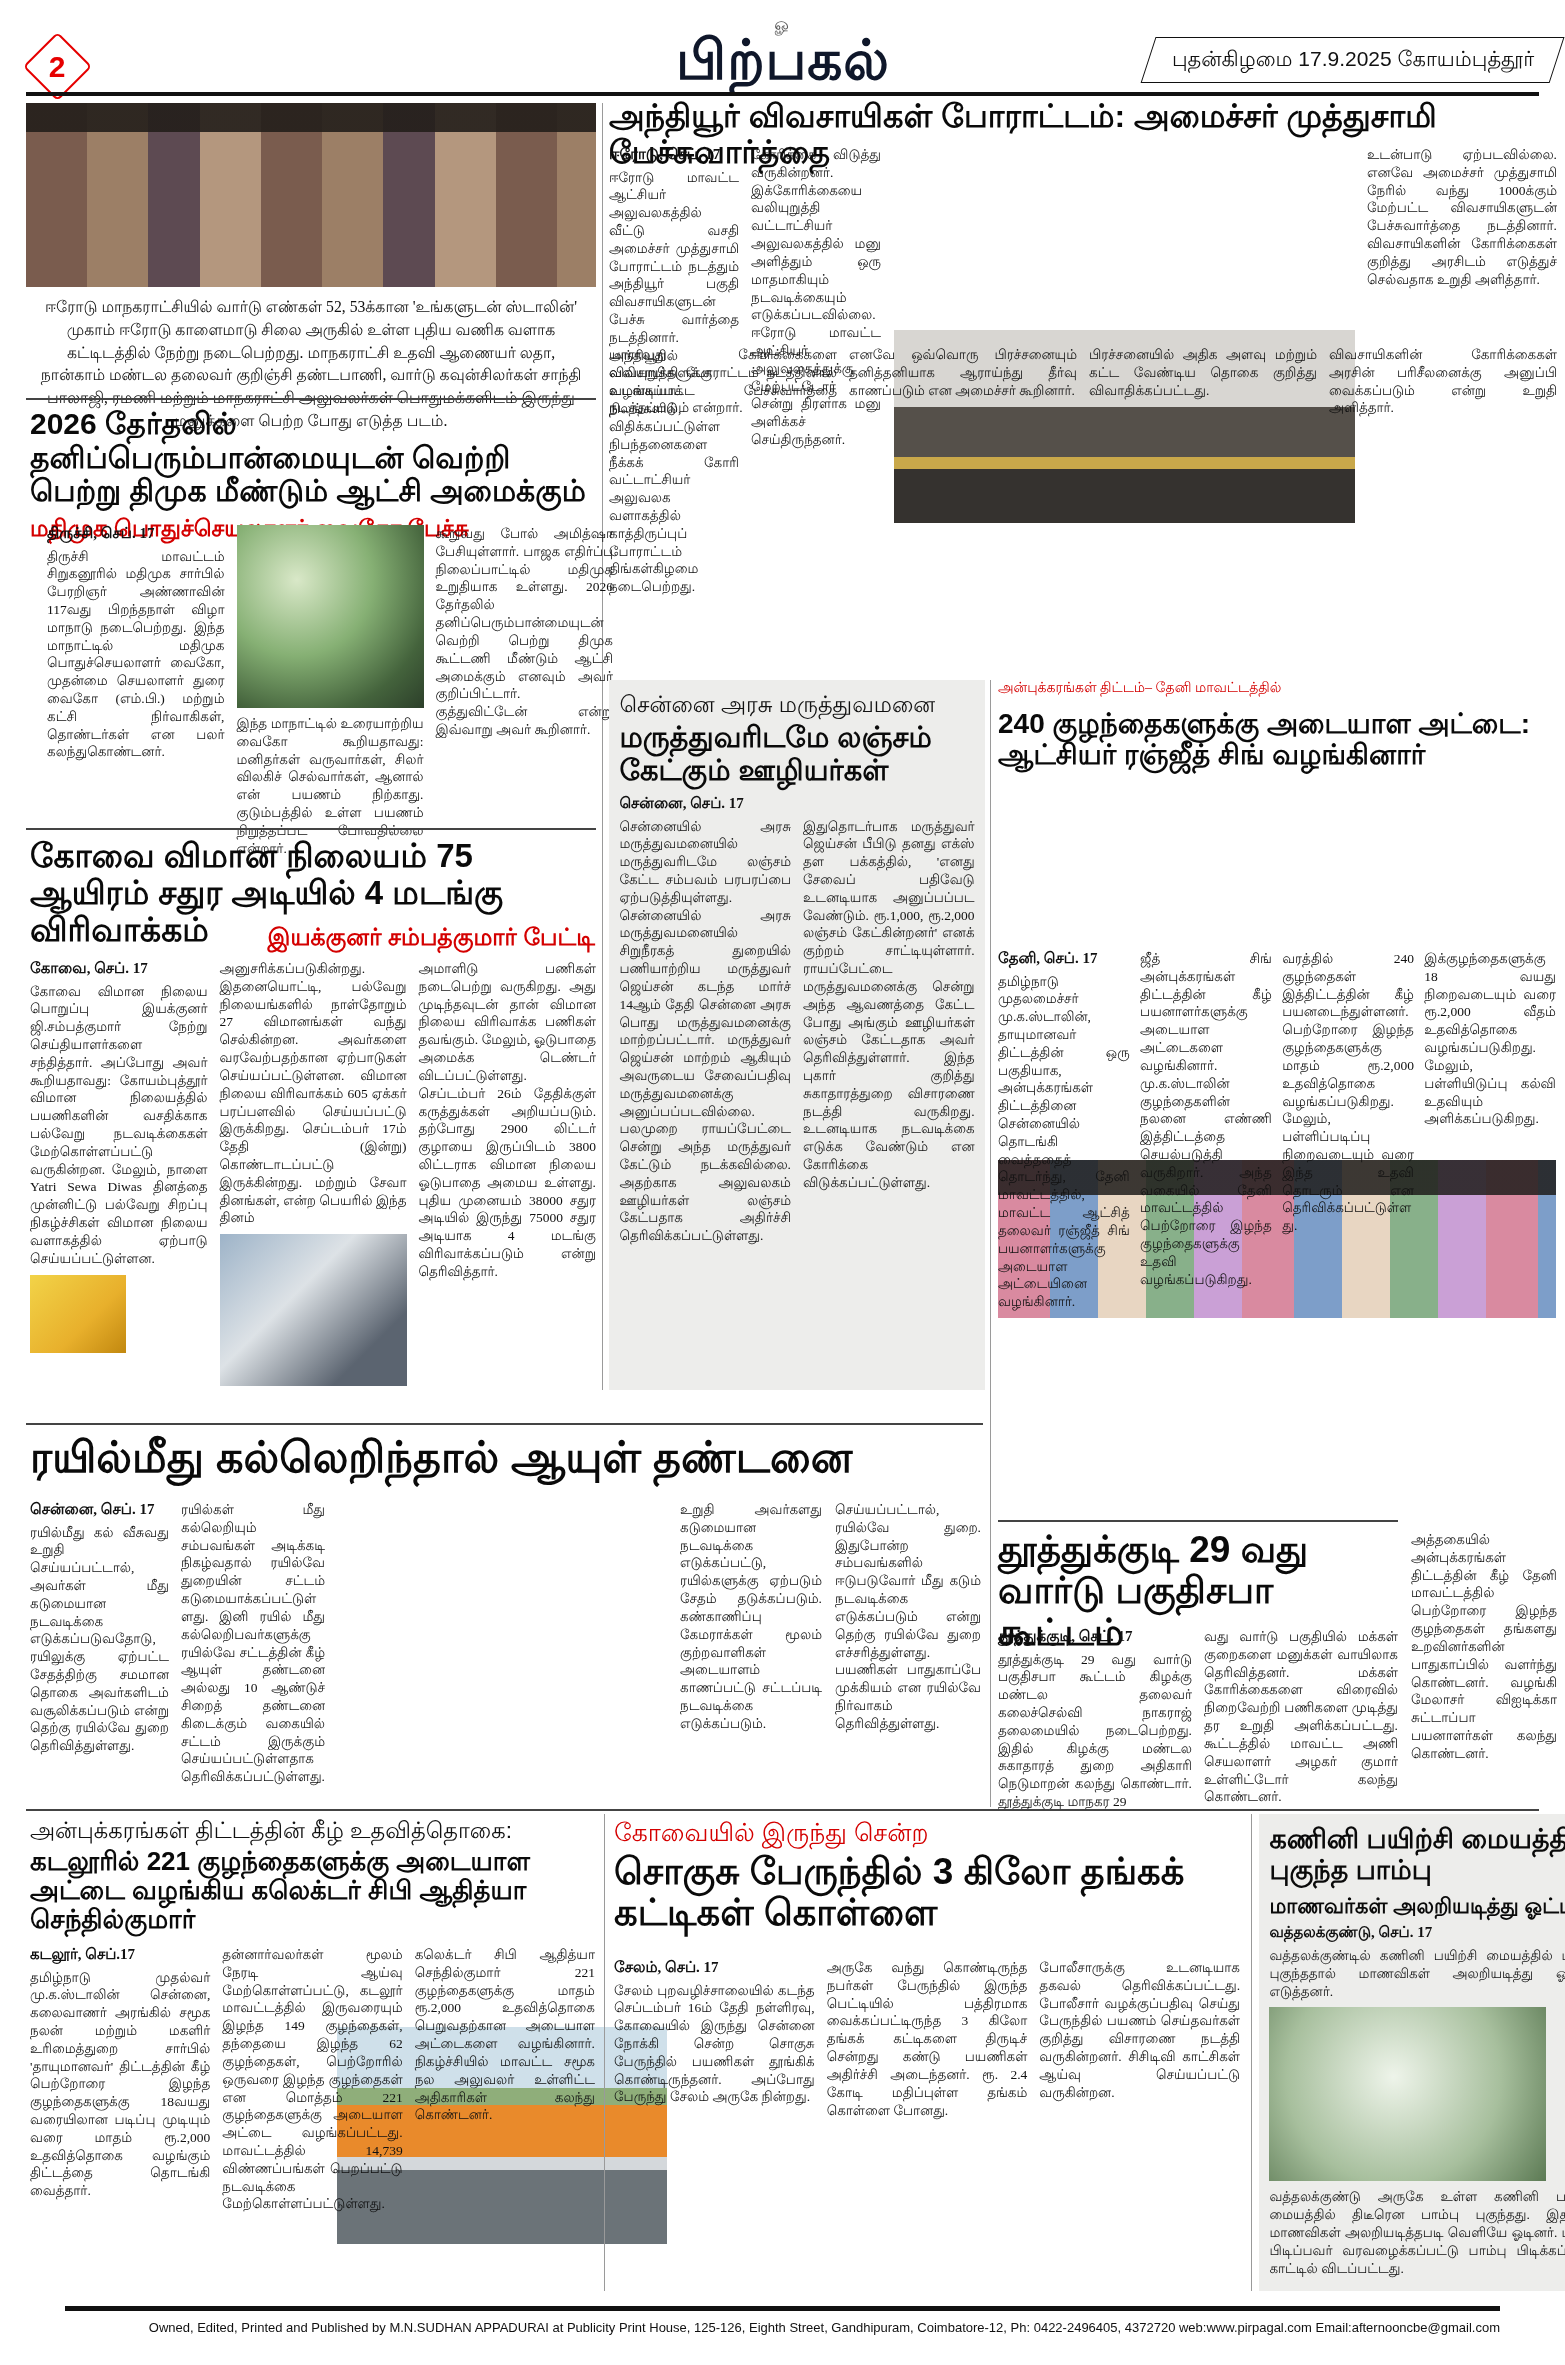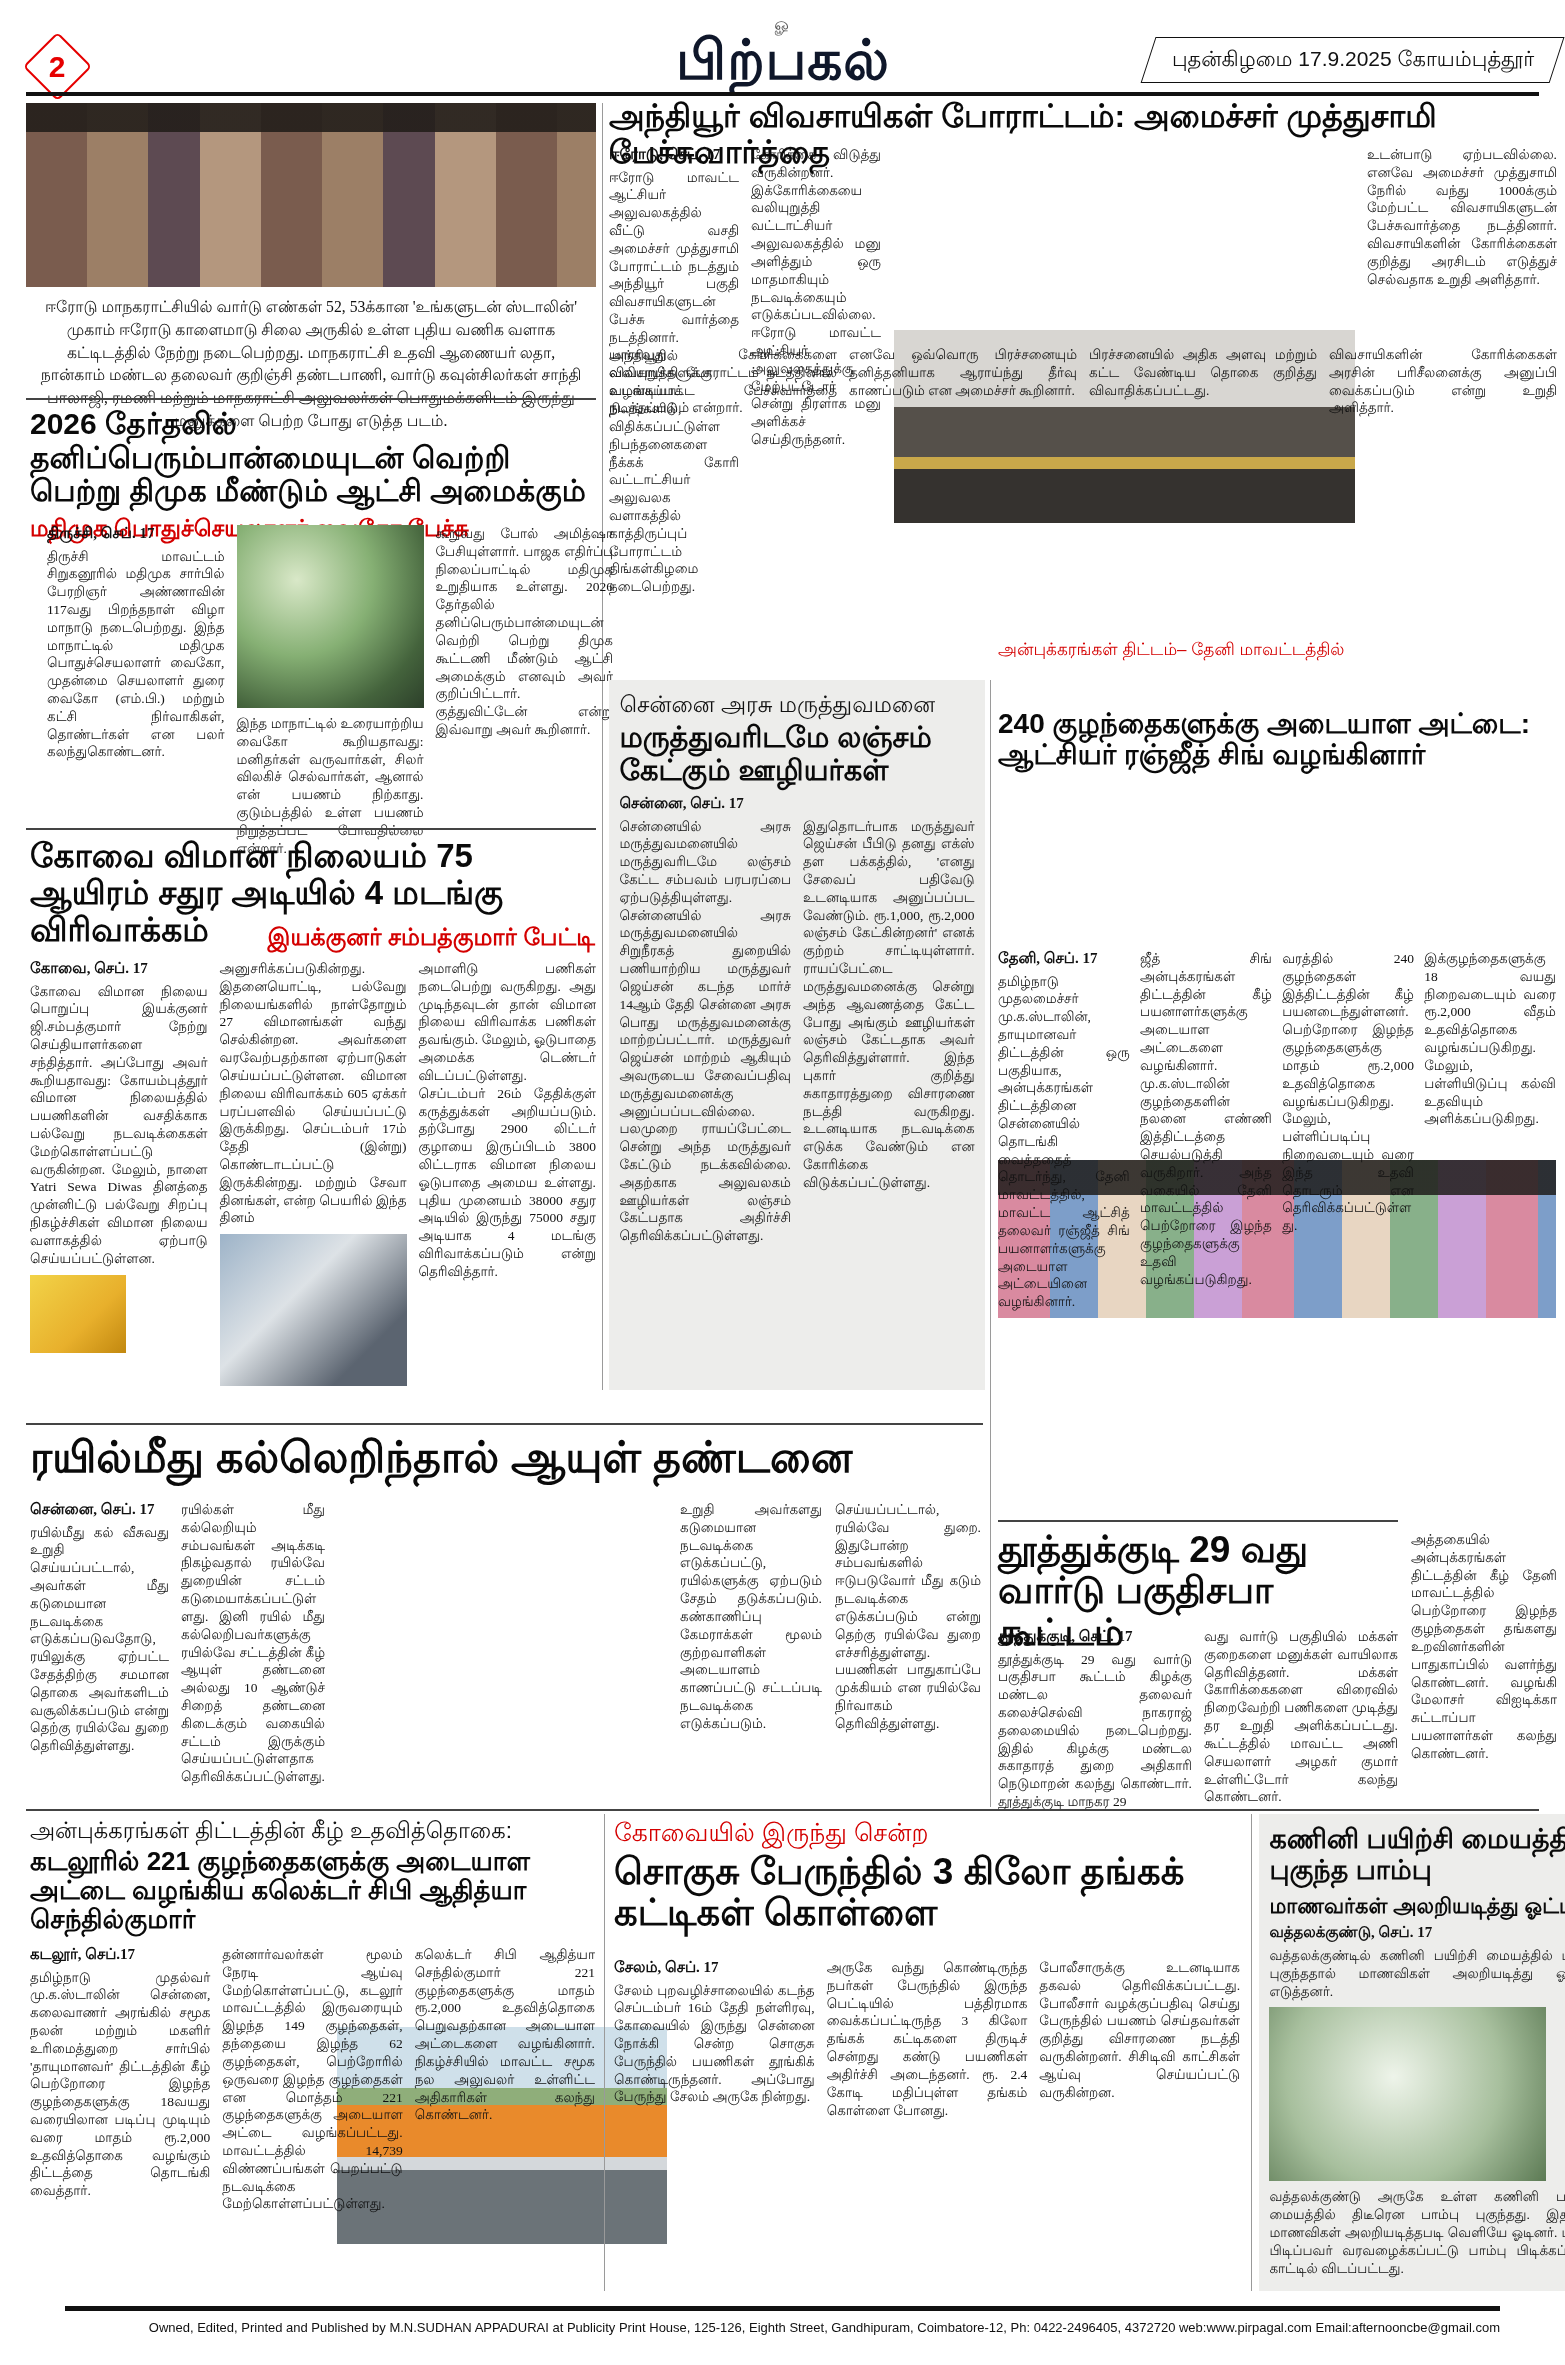--- a/index.html
+++ b/index.html
@@ -126,21 +126,21 @@
     <div class="headline" style="font-size:29px;margin:3.5px 0 8.7px 0;">மருத்துவரிடமே லஞ்சம் கேட்கும் ஊழியர்கள்</div>
     <div class="dateline">சென்னை, செப். 17</div>
     <div class="cols">
       <div class="c bodycol">சென்னையில் அரசு மருத்துவமனையில் மருத்துவரிடமே லஞ்சம் கேட்ட சம்பவம் பரபரப்பை ஏற்படுத்தியுள்ளது. சென்னையில் அரசு மருத்துவமனையில் சிறுநீரகத் துறையில் பணியாற்றிய மருத்துவர் ஜெய்சன் கடந்த மார்ச் 14ஆம் தேதி சென்னை அரசு பொது மருத்துவமனைக்கு மாற்றப்பட்டார். மருத்துவர் ஜெய்சன் மாற்றம் ஆகியும் அவருடைய சேவைப்பதிவு மருத்துவமனைக்கு அனுப்பப்படவில்லை. பலமுறை ராயப்பேட்டை சென்று அந்த மருத்துவர் கேட்டும் நடக்கவில்லை. அதற்காக அலுவலகம் ஊழியர்கள் லஞ்சம் கேட்பதாக அதிர்ச்சி தெரிவிக்கப்பட்டுள்ளது.</div>
       <div class="c bodycol">இதுதொடர்பாக மருத்துவர் ஜெய்சன் பீபிடு தனது எக்ஸ் தள பக்கத்தில், 'எனது சேவைப் பதிவேடு உடனடியாக அனுப்பப்பட வேண்டும். ரூ.1,000, ரூ.2,000 லஞ்சம் கேட்கின்றனர்' எனக் குற்றம் சாட்டியுள்ளார். ராயப்பேட்டை மருத்துவமனைக்கு சென்று அந்த ஆவணத்தை கேட்ட போது அங்கும் ஊழியர்கள் லஞ்சம் கேட்டதாக அவர் தெரிவித்துள்ளார். இந்த புகார் குறித்து சுகாதாரத்துறை விசாரணை நடத்தி வருகிறது. உடனடியாக நடவடிக்கை எடுக்க வேண்டும் என கோரிக்கை விடுக்கப்பட்டுள்ளது.</div>
     </div>
   </div>
 
   <div class="abs vline" style="left:990px;top:680px;height:1127px;"></div>
 
-  <div class="abs kicker red" style="left:998px;top:640px;width:557px;font-size:17px;">அன்புக்கரங்கள் திட்டம்– தேனி மாவட்டத்தில்</div>
+  <div class="abs kicker red" style="left:998px;top:680px;width:557px;font-size:14px;font-family:Liberation Serif, serif;">அன்புக்கரங்கள் திட்டம்– தேனி மாவட்டத்தில்</div>
   <div class="abs headline" style="left:998px;top:708px;width:561px;font-size:28px;">240 குழந்தைகளுக்கு அடையாள அட்டை: ஆட்சியர் ரஞ்ஜீத் சிங் வழங்கினார்</div>
   <div class="abs photo ph-theni" style="left:998px;top:783px;width:558px;height:158px;"></div>
   <div class="abs" style="left:998px;top:950px;width:558px;">
     <div class="cols" style="gap:10.4px;">
       <div class="c">
         <div class="dateline">தேனி, செப். 17</div>
         <div class="bodycol">தமிழ்நாடு முதலமைச்சர் மு.க.ஸ்டாலின், தாயுமானவர் திட்டத்தின் ஒரு பகுதியாக, அன்புக்கரங்கள் திட்டத்தினை சென்னையில் தொடங்கி வைத்ததைத் தொடர்ந்து, தேனி மாவட்டத்தில், மாவட்ட ஆட்சித் தலைவர் ரஞ்ஜீத் சிங் பயனாளர்களுக்கு அடையாள அட்டையினை வழங்கினார்.</div>
       </div>
       <div class="c bodycol">ஜீத் சிங் அன்புக்கரங்கள் திட்டத்தின் கீழ் பயனாளர்களுக்கு அடையாள அட்டைகளை வழங்கினார். மு.க.ஸ்டாலின் குழந்தைகளின் நலனை எண்ணி இத்திட்டத்தை செயல்படுத்தி வருகிறார். அந்த வகையில் தேனி மாவட்டத்தில் பெற்றோரை இழந்த குழந்தைகளுக்கு உதவி வழங்கப்படுகிறது.</div>
       <div class="c bodycol">வரத்தில் 240 குழந்தைகள் இத்திட்டத்தின் கீழ் பயனடைந்துள்ளனர். பெற்றோரை இழந்த குழந்தைகளுக்கு மாதம் ரூ.2,000 உதவித்தொகை வழங்கப்படுகிறது. மேலும், பள்ளிப்படிப்பு நிறைவடையும் வரை இந்த உதவி தொடரும் என தெரிவிக்கப்பட்டுள்ளது.</div>

